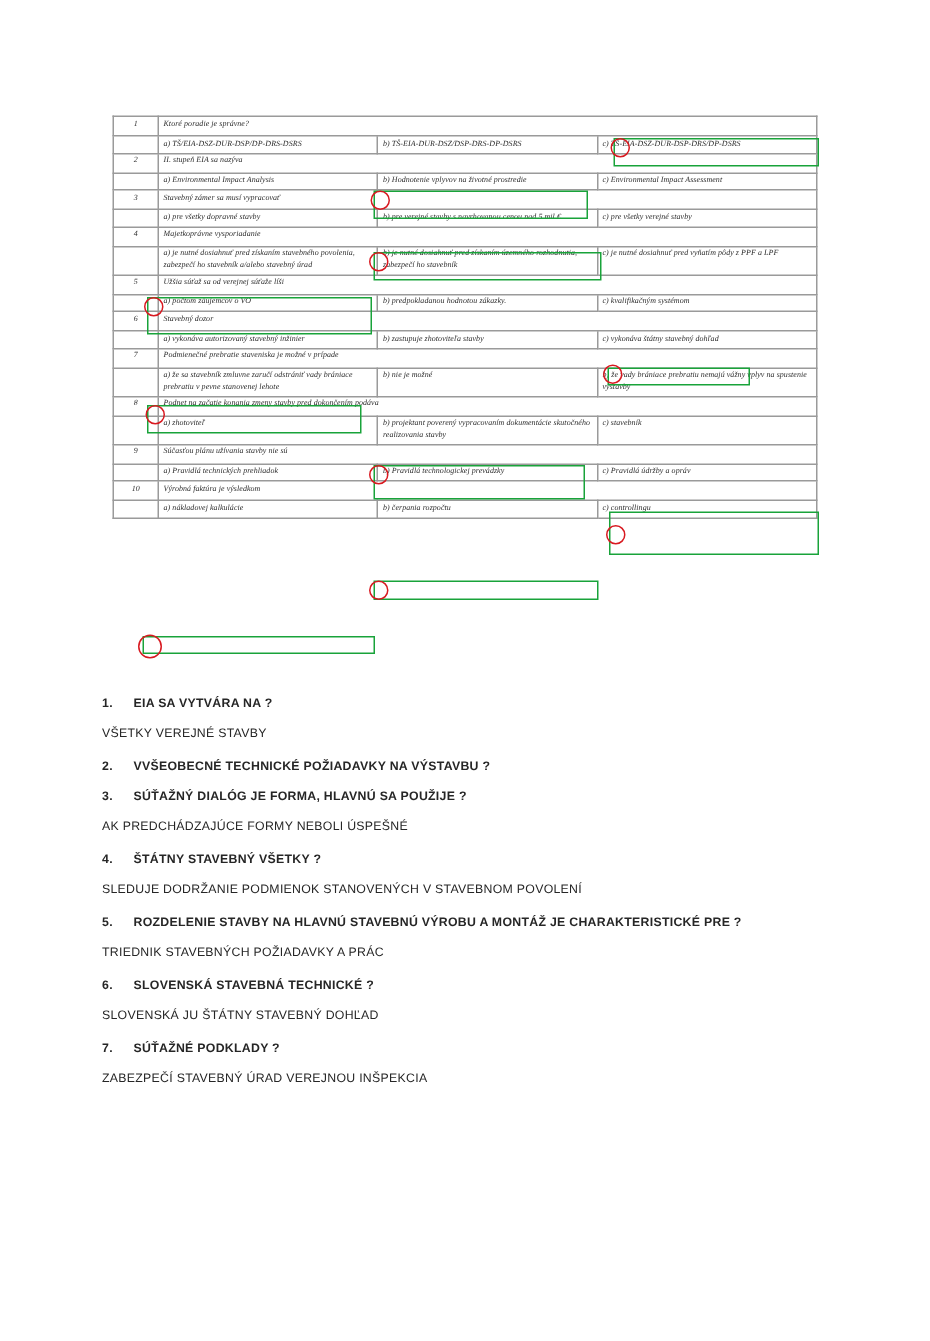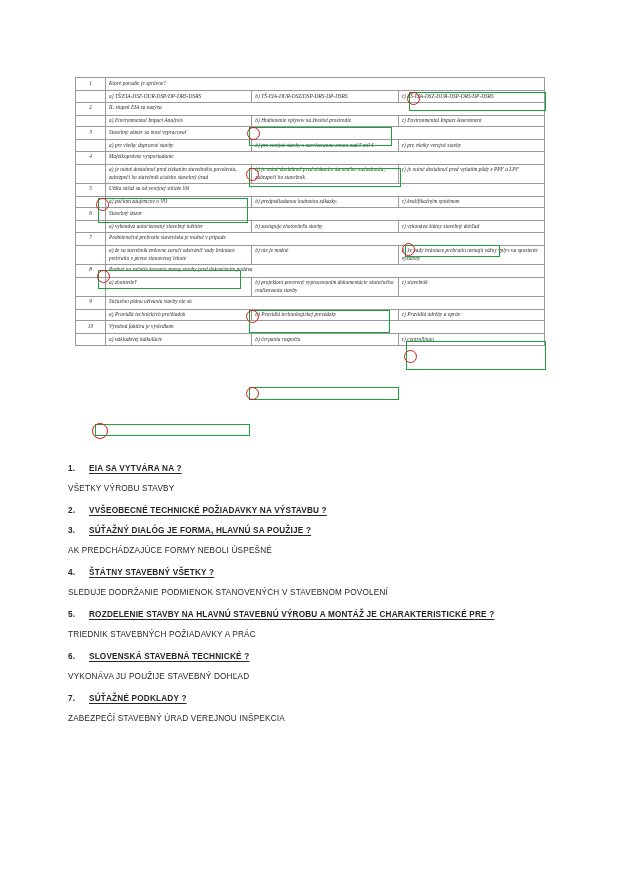--- a/index.html
+++ b/index.html
@@ -101,21 +101,20 @@
     color: #262626;
     letter-spacing: 0.2px;
     margin: 0 0 11px 0;
   }
   .qa-num {
     width: 21px;
     flex: 0 0 21px;
     text-decoration: none;
   }
   .qa-qtext {
-    text-decoration: underline;
     text-underline-offset: 1.6px;
   }
   .qa-a {
     font-size: 8.2px;
     color: #262626;
     letter-spacing: 0.2px;
     margin: 0 0 13px 0;
     padding-left: 0px;
   }
 </style>
@@ -265,21 +264,21 @@
 </div>
 
 <div class="qa-block">
   <div class="qa-list">
 
     <div class="qa-item">
       <div class="qa-q">
         <span class="qa-num">1.</span>
         <span class="qa-qtext">EIA SA VYTVÁRA NA ?</span>
       </div>
-      <div class="qa-a">VŠETKY VÝROBU STAVBY</div>
+      <div class="qa-a">VŠETKY VEREJNÉ STAVBY</div>
     </div>
 
     <div class="qa-item">
       <div class="qa-q">
         <span class="qa-num">2.</span>
         <span class="qa-qtext">VVŠEOBECNÉ TECHNICKÉ POŽIADAVKY NA VÝSTAVBU ?</span>
       </div>
     </div>
 
     <div class="qa-item">
@@ -304,21 +303,21 @@
         <span class="qa-qtext">ROZDELENIE STAVBY NA HLAVNÚ STAVEBNÚ VÝROBU A MONTÁŽ JE CHARAKTERISTICKÉ PRE ?</span>
       </div>
       <div class="qa-a">TRIEDNIK STAVEBNÝCH POŽIADAVKY A PRÁC</div>
     </div>
 
     <div class="qa-item">
       <div class="qa-q">
         <span class="qa-num">6.</span>
         <span class="qa-qtext">SLOVENSKÁ STAVEBNÁ TECHNICKÉ ?</span>
       </div>
-      <div class="qa-a">VYKONÁVA JU POUŽIJE STAVEBNÝ DOHĽAD</div>
+      <div class="qa-a">SLOVENSKÁ JU ŠTÁTNY STAVEBNÝ DOHĽAD</div>
     </div>
 
     <div class="qa-item">
       <div class="qa-q">
         <span class="qa-num">7.</span>
         <span class="qa-qtext">SÚŤAŽNÉ PODKLADY ?</span>
       </div>
       <div class="qa-a">ZABEZPEČÍ STAVEBNÝ ÚRAD VEREJNOU INŠPEKCIA</div>
     </div>
 

